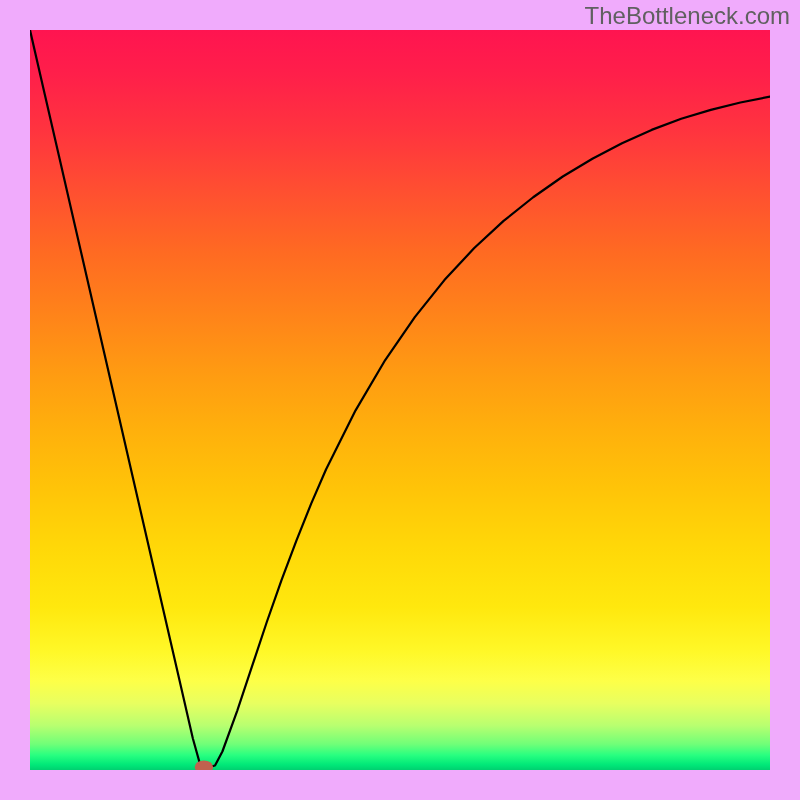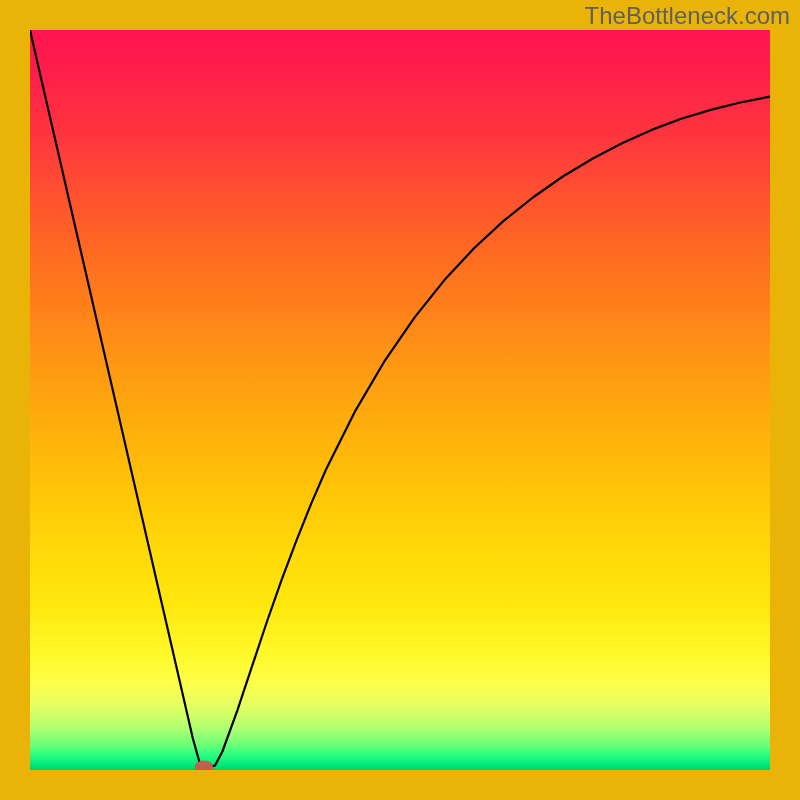--- a/index.html
+++ b/index.html
@@ -7,21 +7,21 @@
     padding: 0;
     width: 800px;
     height: 800px;
     overflow: hidden;
     background: #000;
   }
   .frame {
     position: relative;
     width: 800px;
     height: 800px;
-    background: #eab308;
+    background: #f0abfc;
   }
   .watermark {
     position: absolute;
     top: 2px;
     right: 10px;
     color: #606060;
     font-family: Arial, Helvetica, sans-serif;
     font-size: 24px;
     font-weight: 400;
     z-index: 10;

